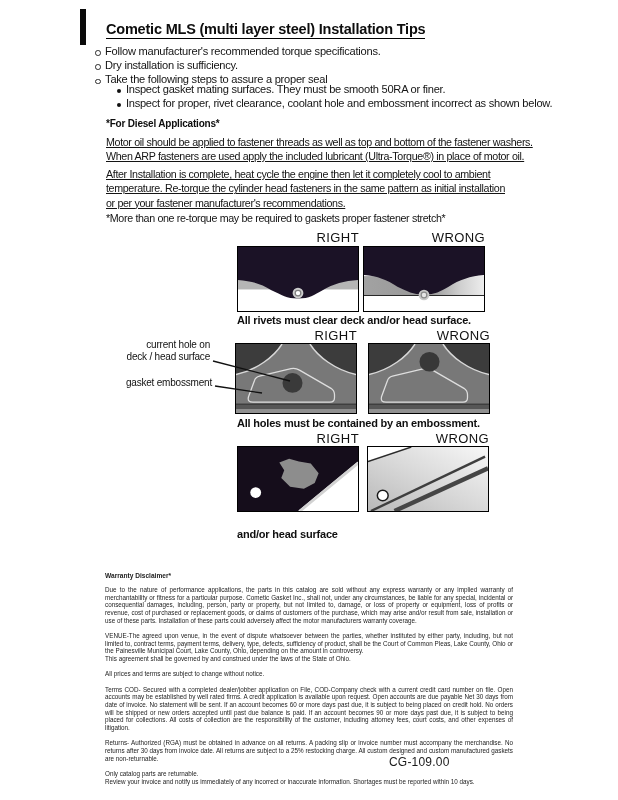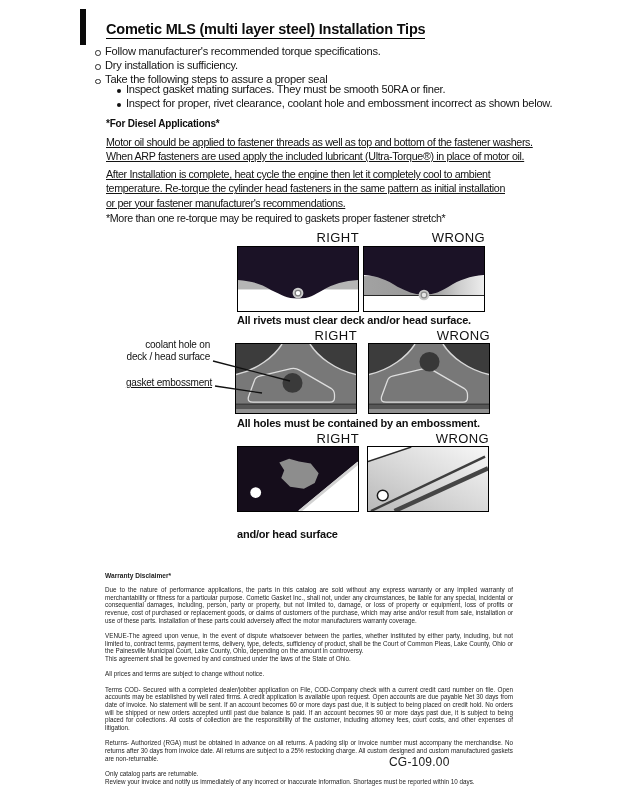--- a/index.html
+++ b/index.html
@@ -122,24 +122,24 @@
       <circle cx="122" cy="99" r="4.5" fill="#e6e6e6"></circle>
     </svg>
   </div>
 
   <div class="abs caption" style="left:237px;top:314px;">All rivets must clear deck and/or head surface.</div>
 
   <div class="abs dlabel" style="left:235px;top:328px;">RIGHT</div>
   <div class="abs dlabel" style="left:368px;top:328px;">WRONG</div>
 
   <div class="abs side-label" style="left:100px;top:339px;width:110px;">
-    <div>coolant hole on</div>
+    <div>current hole on</div>
     <div>deck / head surface</div>
   </div>
-  <div class="abs side-label" style="left:100px;top:377px;width:112px;text-decoration:underline;">gasket embossment</div>
+  <div class="abs side-label" style="left:100px;top:377px;width:112px;">gasket embossment</div>
 
   <div class="abs dbox" style="left:235px;top:343px;width:122px;height:71px;">
     <svg viewBox="0 0 240 140" preserveAspectRatio="none">
       <rect x="0" y="0" width="240" height="140" fill="#787878"></rect>
       <rect x="0" y="122" width="240" height="10" fill="#565656"></rect>
       <rect x="0" y="132" width="240" height="8" fill="#909090"></rect>
       <line x1="0" y1="122" x2="240" y2="122" stroke="#2e2e2e" stroke-width="2"></line>
       <path d="M0 0 L92 0 C76 26 42 52 0 62 Z" fill="#3c3c3c"></path>
       <path d="M92 0 C76 26 42 52 0 62" fill="none" stroke="#d8d8d8" stroke-width="3"></path>
       <path d="M240 0 L148 0 C164 26 198 52 240 62 Z" fill="#3c3c3c"></path>

